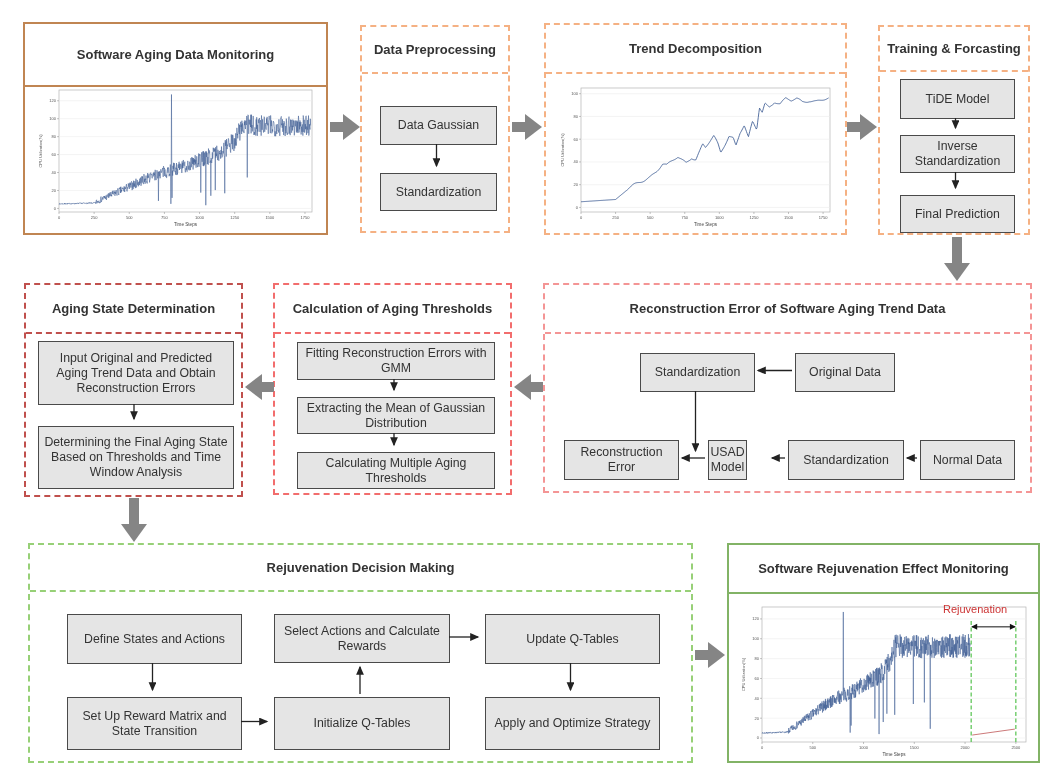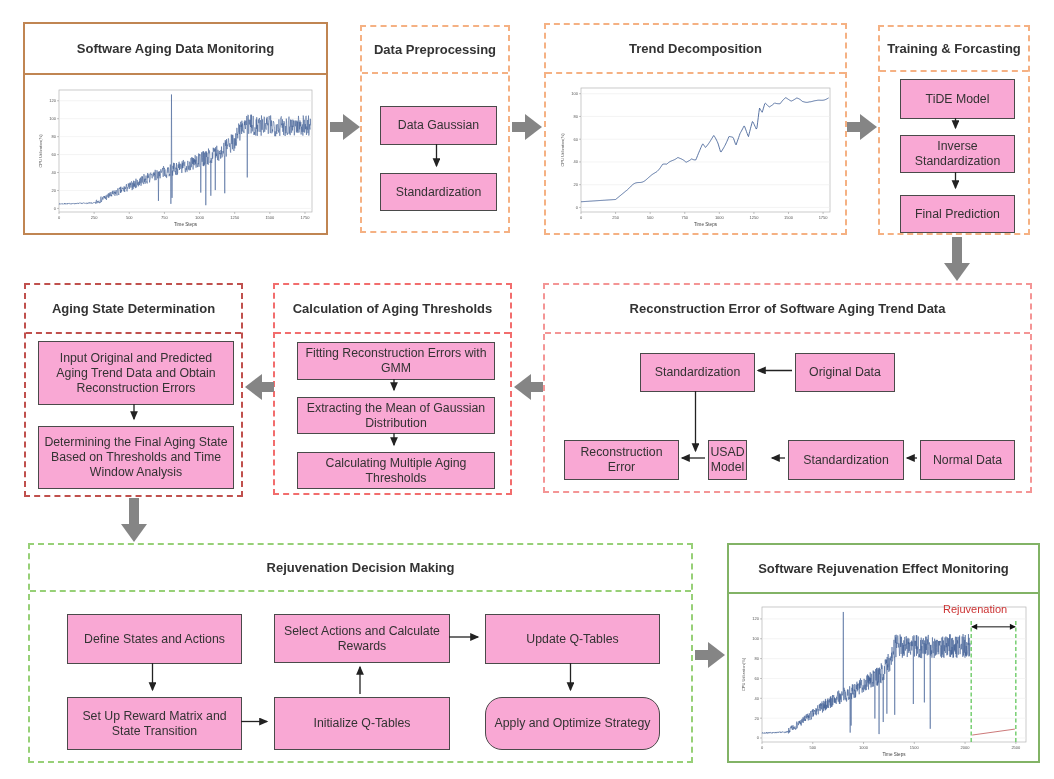--- a/index.html
+++ b/index.html
@@ -15,21 +15,21 @@
   .b-salmon{border:2px dashed var(--salmon);}
   .b-salmon>.hd{border-bottom:2px dashed var(--salmon);}
   .b-red{border:2px dashed var(--red);}
   .b-red>.hd{border-bottom:2px dashed var(--red);}
   .b-brick{border:2px dashed var(--brick);}
   .b-brick>.hd{border-bottom:2px dashed var(--brick);}
   .b-lgreen{border:2px dashed var(--lgreen);}
   .b-lgreen>.hd{border-bottom:2px dashed var(--lgreen);}
   .b-green-solid{border:2px solid var(--green);}
   .b-green-solid>.hd{border-bottom:2px solid var(--green);}
-  .node{position:absolute;border:1.4px solid #4a4a4a;background:#f9a8d4;box-sizing:border-box;
+  .node{position:absolute;border:1.4px solid #4a4a4a;background:#e5e5e5;box-sizing:border-box;
         display:flex;align-items:center;justify-content:center;text-align:center;
         font-size:12.3px;line-height:1.22;color:#333;padding:1px 4px;}
   .chart{position:absolute;}
   .rejuv-label{position:absolute;left:203px;top:2px;font-size:11px;color:var(--rejred);white-space:nowrap;}
   
   .ta{position:absolute;}
   .ta .stem{position:absolute;background:var(--gray);}
   .ta.right{width:30px;height:26px;}
   .ta.right .stem{left:0;top:8px;width:13px;height:10px;}
   .ta.right .head{position:absolute;left:13px;top:0;width:0;height:0;
@@ -43,21 +43,21 @@
   .ta.down .head{position:absolute;left:0;top:26px;width:0;height:0;
      border-left:13px solid transparent;border-right:13px solid transparent;border-top:18px solid var(--gray);}
   #overlay{position:absolute;left:0;top:0;pointer-events:none;}
 </style>
 </head>
 <body>
 
 <div id="canvas">
 
   <div class="panel b-orange-solid" style="left:23px;top:22px;width:305px;height:213px;">
-    <div class="hd" style="height:51px;">Software Aging Data Monitoring</div>
+    <div class="hd" style="height:63px;">Software Aging Data Monitoring</div>
     <div class="chart" id="chart-monitoring" style="left:12px;top:60px;width:281px;height:144px;"><svg width="281" height="144" viewBox="0 0 281 144">
           <rect x="22" y="6" width="253" height="122" fill="#fff" stroke="#b4b4b4" stroke-width="0.7"></rect>
           <line x1="22" y1="124.41176470588235" x2="275" y2="124.41176470588235" stroke="#ececec" stroke-width="0.6"></line>
           <line x1="20" y1="124.41176470588235" x2="22" y2="124.41176470588235" stroke="#888" stroke-width="0.5"></line>
           <text x="19" y="125.81176470588235" font-size="4" text-anchor="end" fill="#555">0</text>
           <line x1="22" y1="106.47058823529412" x2="275" y2="106.47058823529412" stroke="#ececec" stroke-width="0.6"></line>
           <line x1="20" y1="106.47058823529412" x2="22" y2="106.47058823529412" stroke="#888" stroke-width="0.5"></line>
           <text x="19" y="107.87058823529412" font-size="4" text-anchor="end" fill="#555">20</text>
           <line x1="22" y1="88.52941176470588" x2="275" y2="88.52941176470588" stroke="#ececec" stroke-width="0.6"></line>
           <line x1="20" y1="88.52941176470588" x2="22" y2="88.52941176470588" stroke="#888" stroke-width="0.5"></line>
@@ -211,21 +211,21 @@
       <div class="head"></div>
     </div>
 
   <div class="panel b-lgreen" style="left:28px;top:543px;width:665px;height:220px;">
     <div class="hd" style="height:47px;">Rejuvenation Decision Making</div>
     <div class="node" style="left:37px;top:69px;width:175px;height:50px;">Define States and Actions</div>
     <div class="node" style="left:244px;top:69px;width:176px;height:49px;">Select Actions and Calculate Rewards</div>
     <div class="node" style="left:455px;top:69px;width:175px;height:50px;">Update Q-Tables</div>
     <div class="node" style="left:244px;top:152px;width:176px;height:53px;">Initialize Q-Tables</div>
     <div class="node" style="left:37px;top:152px;width:175px;height:53px;">Set Up Reward Matrix and State Transition</div>
-    <div class="node" style="left:455px;top:152px;width:175px;height:53px;border-radius:17px;">Apply and Optimize Strategy</div>
+    <div class="node" style="left:455px;top:152px;width:175px;height:53px;">Apply and Optimize Strategy</div>
   </div>
 
   <div class="ta right" style="left:695px;top:642px;">
     <div class="stem"></div>
       <div class="head"></div>
     </div>
 
   <div class="panel b-green-solid" style="left:727px;top:543px;width:313px;height:220px;">
     <div class="hd" style="height:49px;">Software Rejuvenation Effect Monitoring</div>
     <div class="chart" id="chart-effect" style="left:11px;top:56px;width:292px;height:157px;">

